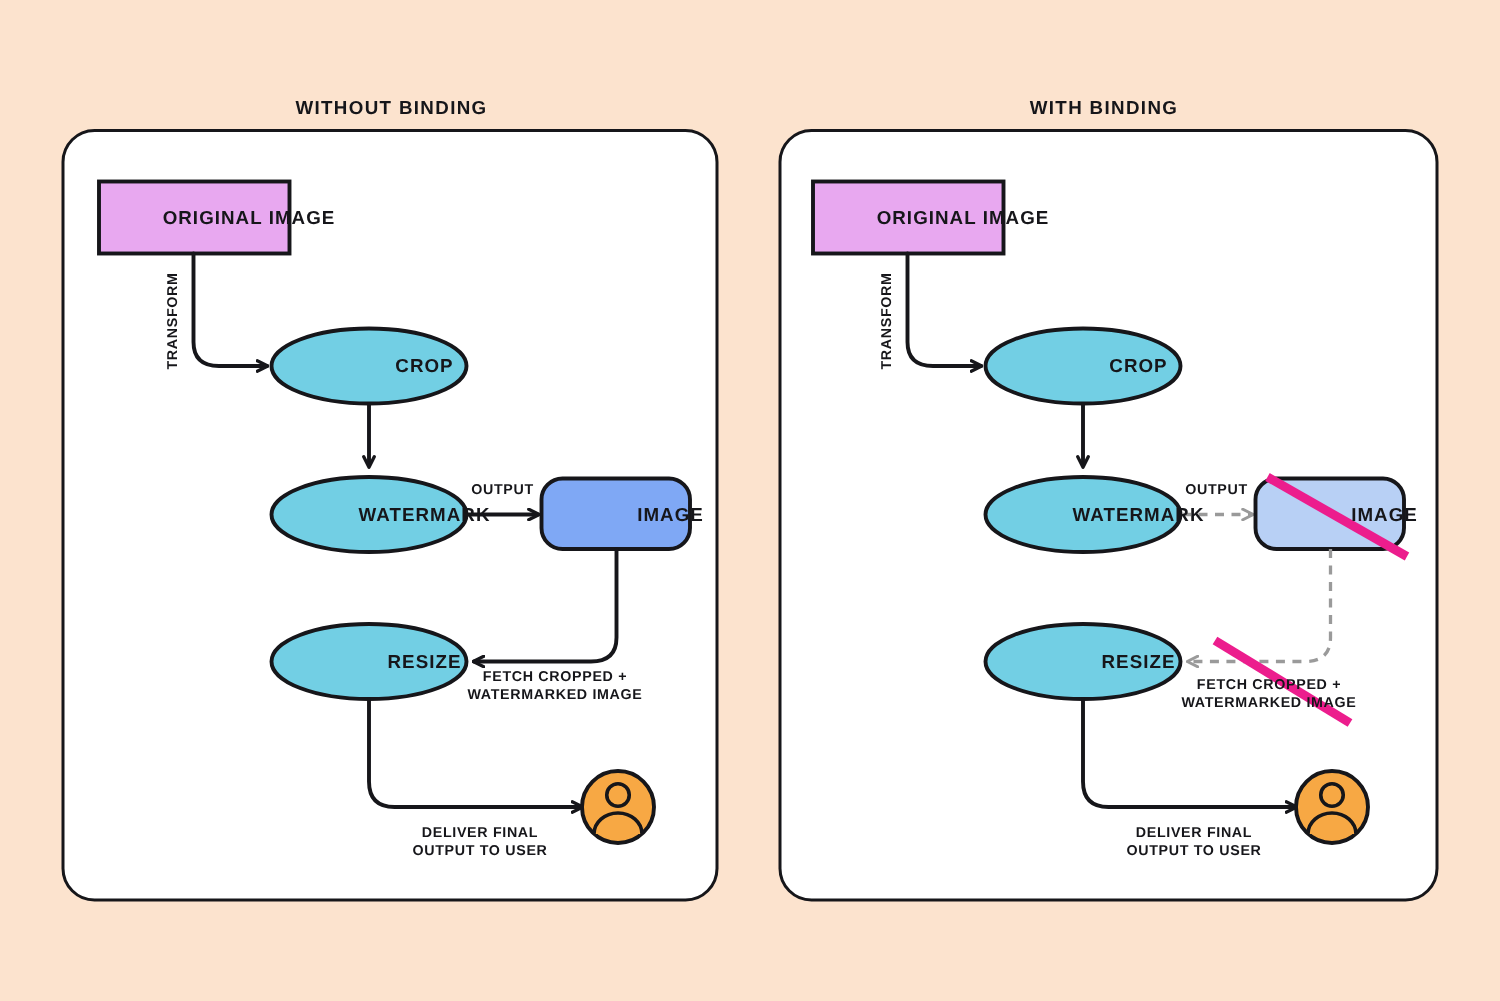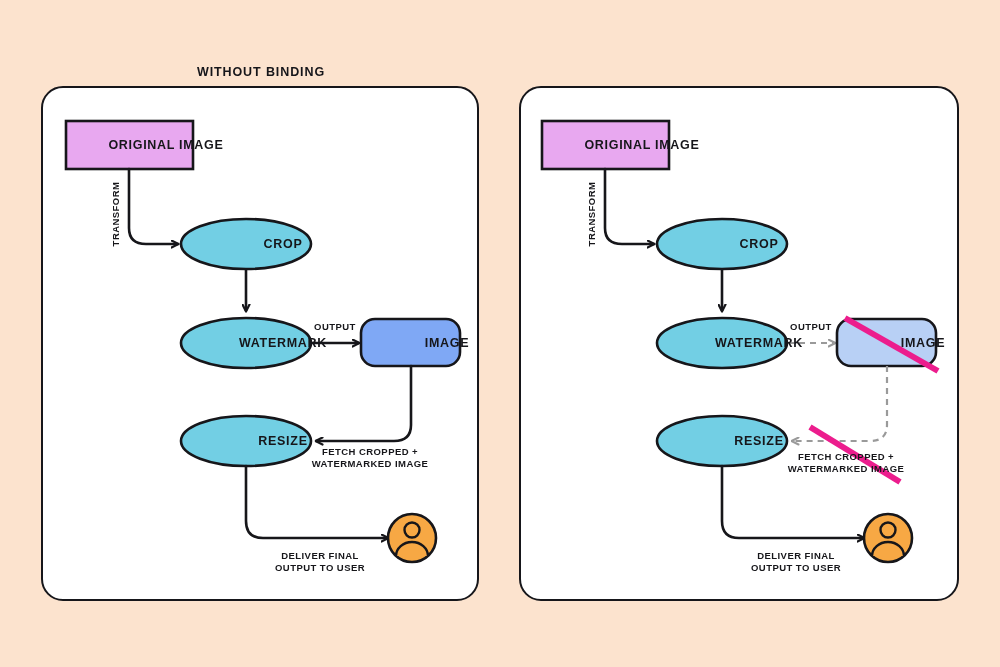--- a/index.html
+++ b/index.html
@@ -61,20 +61,21 @@
   .edge-label.vertical{
     transform:translate(-50%,-50%) rotate(-90deg);
   }
 </style>
 </head>
 <body>
 
 <div class="stage">
 
   <div class="panel-title" id="title-left">WITHOUT BINDING</div>
+  <div class="panel-title" id="title-right">WITH BINDING</div>
 
   <div class="card" id="card-left"></div>
   <div class="card" id="card-right"></div>
 
   <svg class="svg-layer" viewBox="0 0 1000 667">
     <defs>
       <marker id="arrowBlack" markerWidth="9" markerHeight="9" refX="7.5" refY="4.5" orient="auto" markerUnits="userSpaceOnUse">
         <path d="M1,1 L8,4.5 L1,8" fill="none" stroke="#16161a" stroke-width="2.2" stroke-linecap="round" stroke-linejoin="round"></path>
       </marker>
       <marker id="arrowGray" markerWidth="9" markerHeight="9" refX="7.5" refY="4.5" orient="auto" markerUnits="userSpaceOnUse">

